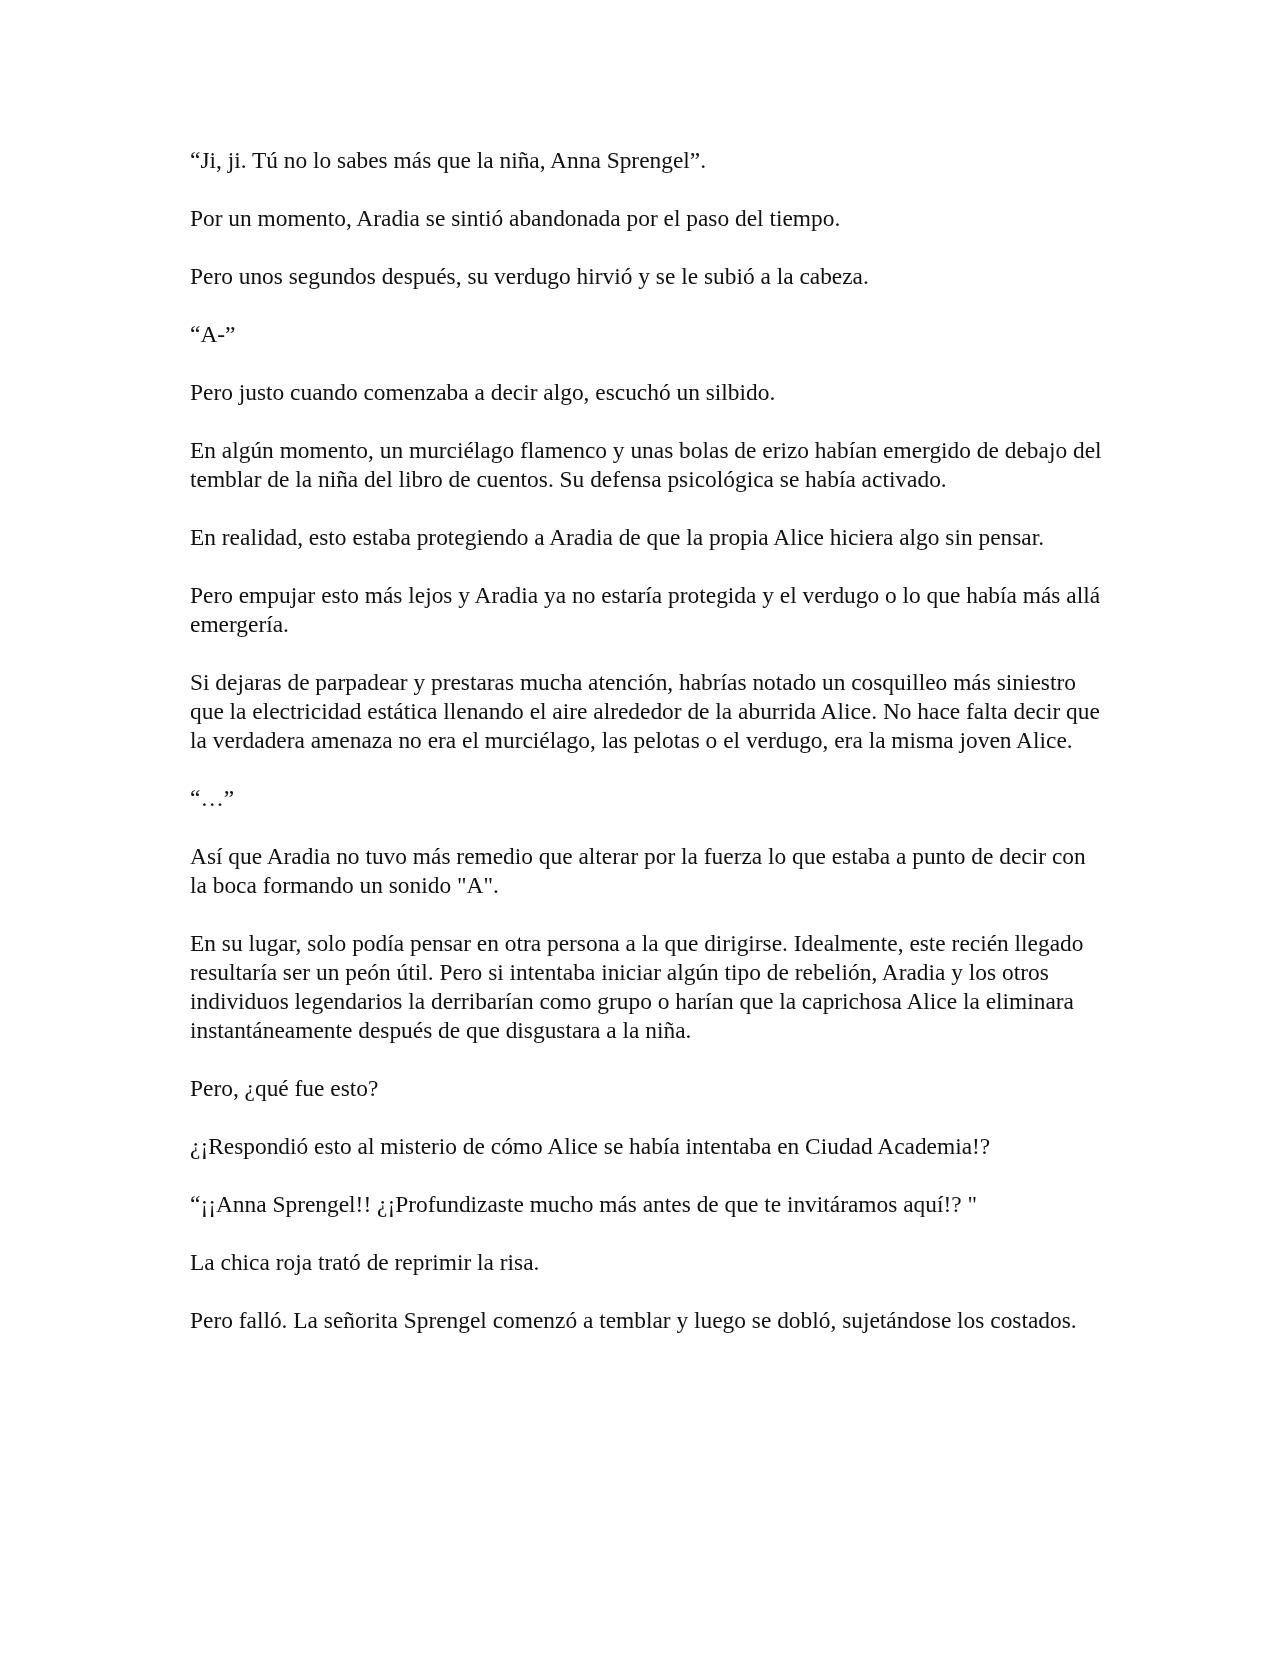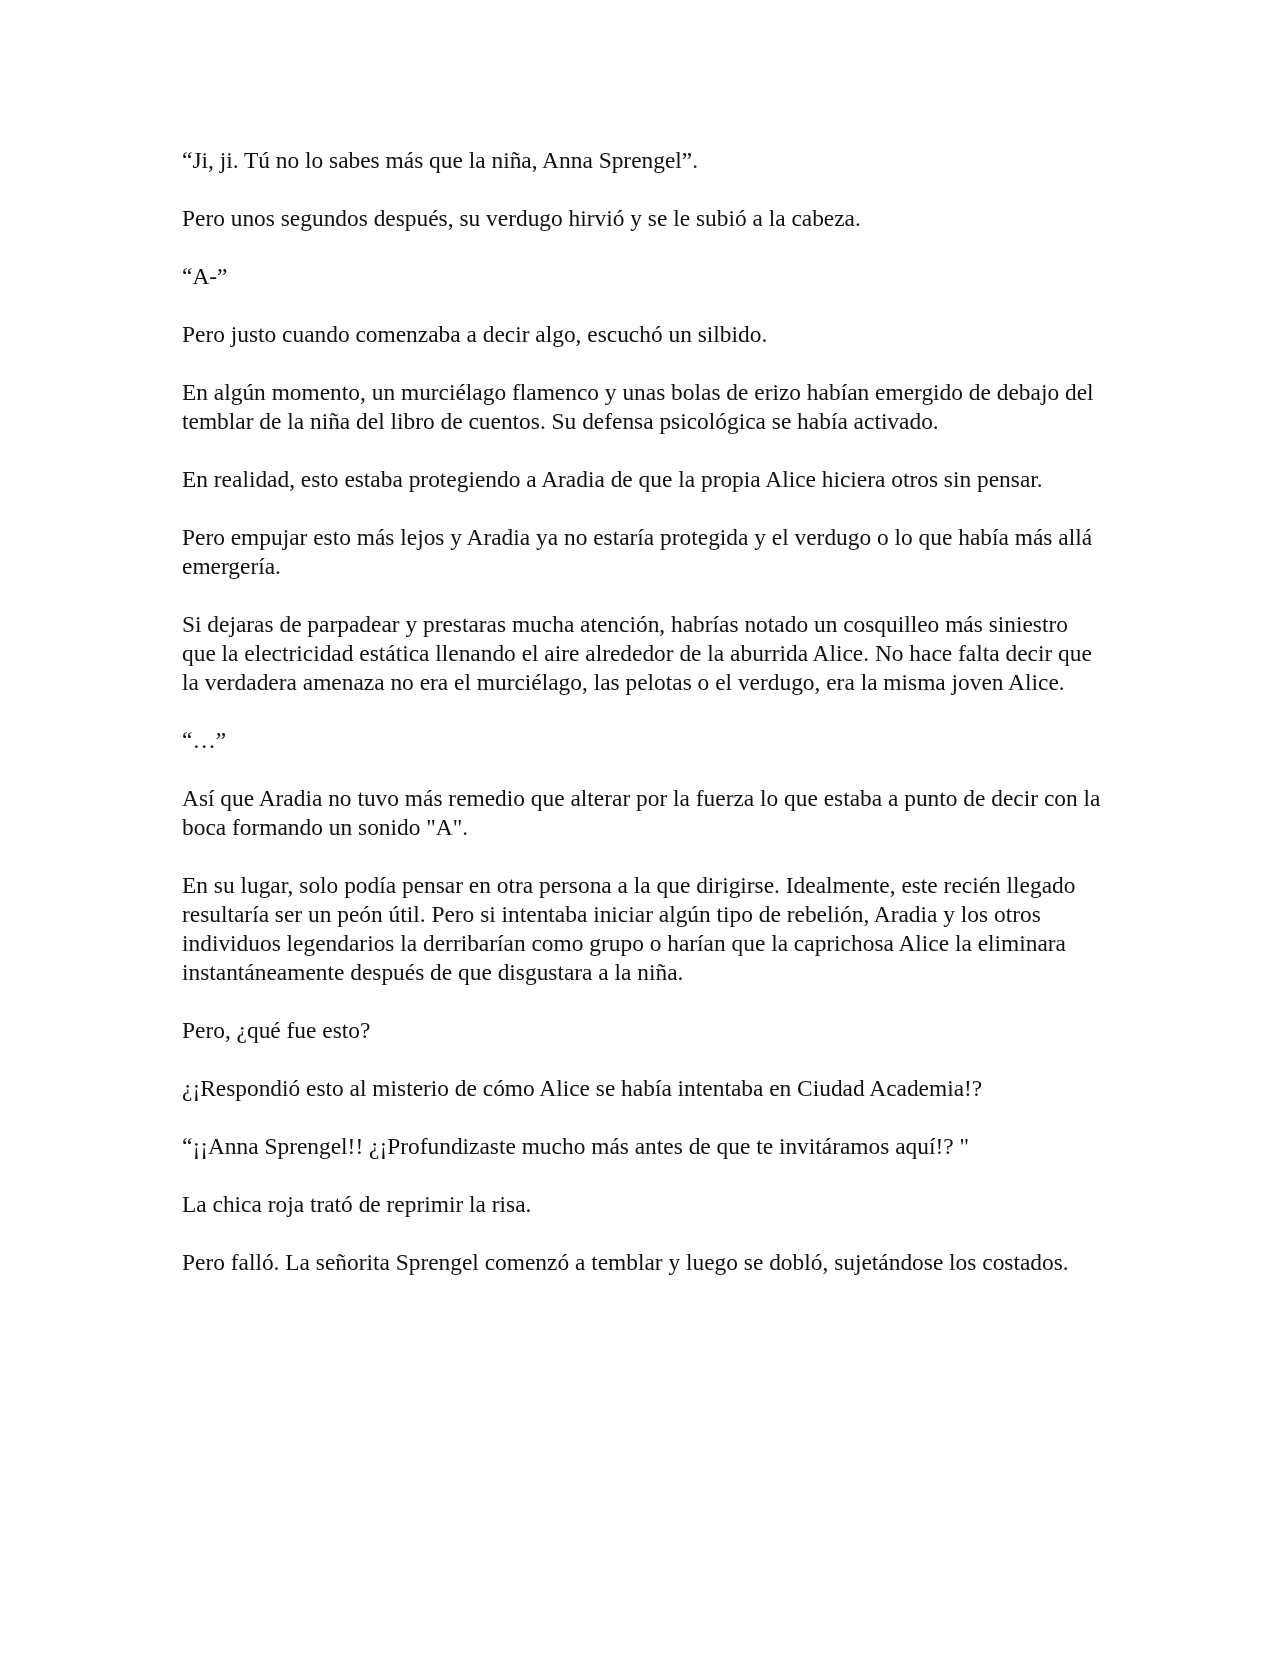--- a/index.html
+++ b/index.html
@@ -17,47 +17,50 @@
       position: absolute;
       left: 178px;
       top: 146px;
       width: 925px;
       font-family: "Liberation Serif", "DejaVu Serif", serif;
       font-size: 23.4px;
       line-height: 29px;
       color: #111111;
     }
     .para {
-      margin: 0 0 29px 4px;
+      margin: 0 0 29px 12px;
       padding: 0;
     }
     .para .seg-italic {
     }
   </style>
 </head>
 <body>
 
 <div class="page">
   <p class="para">
     <span>“Ji, ji. Tú no lo sabes más que la niña, Anna Sprengel”.</span>
+  </p>
+  <p class="para">
+    <span>Por un momento, Aradia se sintió abandonada por el paso del tiempo.</span>
   </p>
   <p class="para">
     <span>Pero unos segundos después, su verdugo hirvió y se le subió a la cabeza.</span>
   </p>
   <p class="para">
     <span>“A-”</span>
   </p>
   <p class="para">
     <span>Pero justo cuando comenzaba a decir algo, escuchó un silbido.</span>
   </p>
   <p class="para">
     <span>En algún momento, un murciélago flamenco y unas bolas de erizo habían emergido de debajo del temblar de la niña del libro de cuentos. Su defensa psicológica se había activado.</span>
   </p>
   <p class="para">
-    <span>En realidad, esto estaba protegiendo a Aradia de que la propia Alice hiciera otros </span><span class="seg-italic">sin pensar</span><span>.</span>
+    <span>En realidad, esto estaba protegiendo a Aradia de que la propia Alice hiciera algo </span><span class="seg-italic">sin pensar</span><span>.</span>
   </p>
   <p class="para">
     <span>Pero empujar esto más lejos y Aradia ya no estaría protegida y el verdugo o </span><span class="seg-italic">lo que había más allá</span><span> emergería.</span>
   </p>
   <p class="para">
     <span>Si dejaras de parpadear y prestaras mucha atención, habrías notado un cosquilleo más siniestro que la electricidad estática llenando el aire alrededor de la aburrida Alice. No hace falta decir que la verdadera amenaza no era el murciélago, las pelotas o el verdugo, era la misma joven Alice.</span>
   </p>
   <p class="para">
     <span>“…”</span>
   </p>

